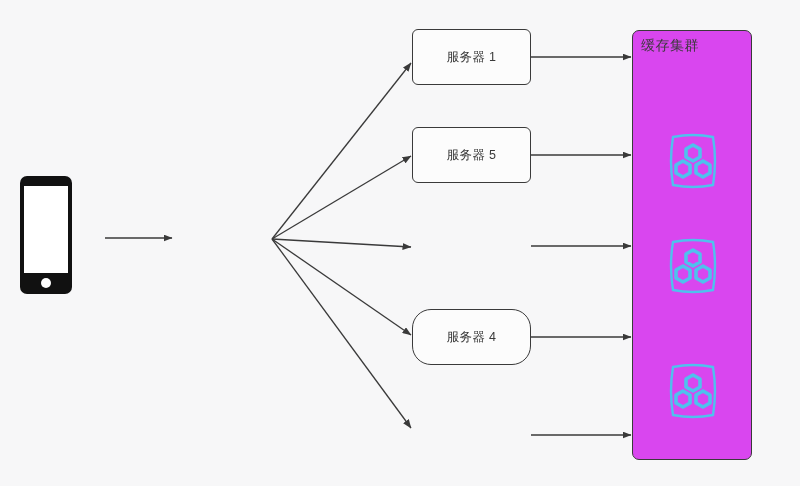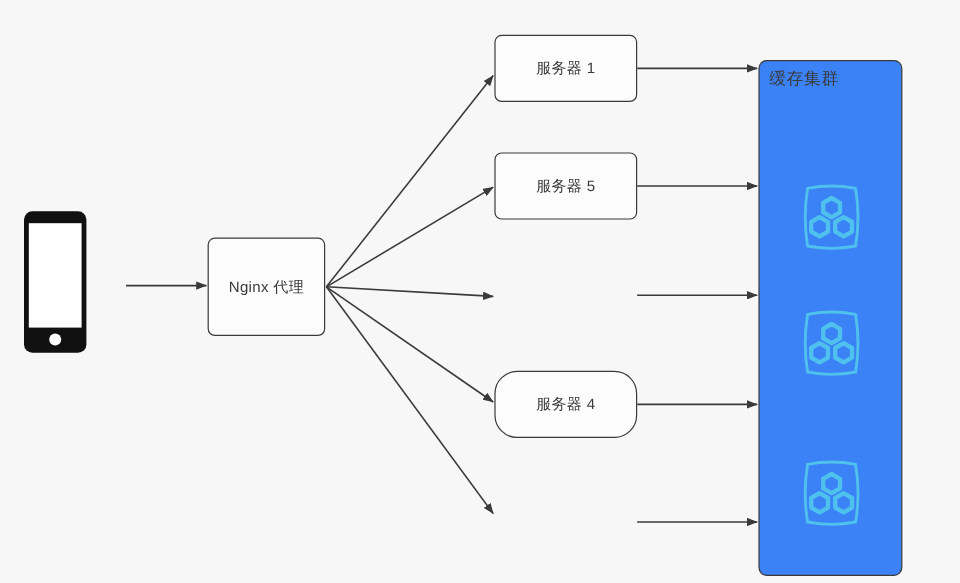--- a/index.html
+++ b/index.html
@@ -54,25 +54,24 @@
   #server-node-1 { top: 29px; }
   #server-node-2 { top: 127px; }
   #server-node-3 { top: 218px; }
   #server-node-4 { top: 309px; border-radius: 19px; }
   #server-node-5 { top: 407px; }
 
   #cache-cluster {
     position: absolute;
     left: 632px; top: 30px;
     width: 120px; height: 430px;
-    background: #3b82f6;
+    background: #d946ef;
     border: 1.6px solid #3a3a3a;
     border-radius: 7px;
     box-sizing: border-box;
-    margin-top: 20px;
   }
   #cache-cluster-title {
     position: absolute;
     left: 8px; top: 6px;
     font-size: 14px;
     color: #3a3a3a;
     letter-spacing: .5px;
     white-space: nowrap;
   }
   .cache-icon {
@@ -132,23 +131,20 @@
     <line x1="531" y1="246" x2="631" y2="246" stroke="#3a3a3a" stroke-width="1.3" marker-end="url(#arrowhead)"></line>
     <line x1="531" y1="337" x2="631" y2="337" stroke="#3a3a3a" stroke-width="1.3" marker-end="url(#arrowhead)"></line>
     <line x1="531" y1="435" x2="631" y2="435" stroke="#3a3a3a" stroke-width="1.3" marker-end="url(#arrowhead)"></line>
   </svg>
 
   <div id="phone-device">
     <div id="phone-screen"></div>
     <div id="phone-home-button"></div>
   </div>
 
-  <div id="nginx-node" class="node-box">
-    <span class="node-label">Nginx 代理</span>
-  </div>
 
   <div id="server-node-1" class="node-box server-node">
     <span class="node-label">服务器 1</span>
   </div>
   <div id="server-node-2" class="node-box server-node">
     <span class="node-label">服务器 5</span>
   </div>
   <div id="server-node-4" class="node-box server-node">
     <span class="node-label">服务器 4</span>
   </div>

